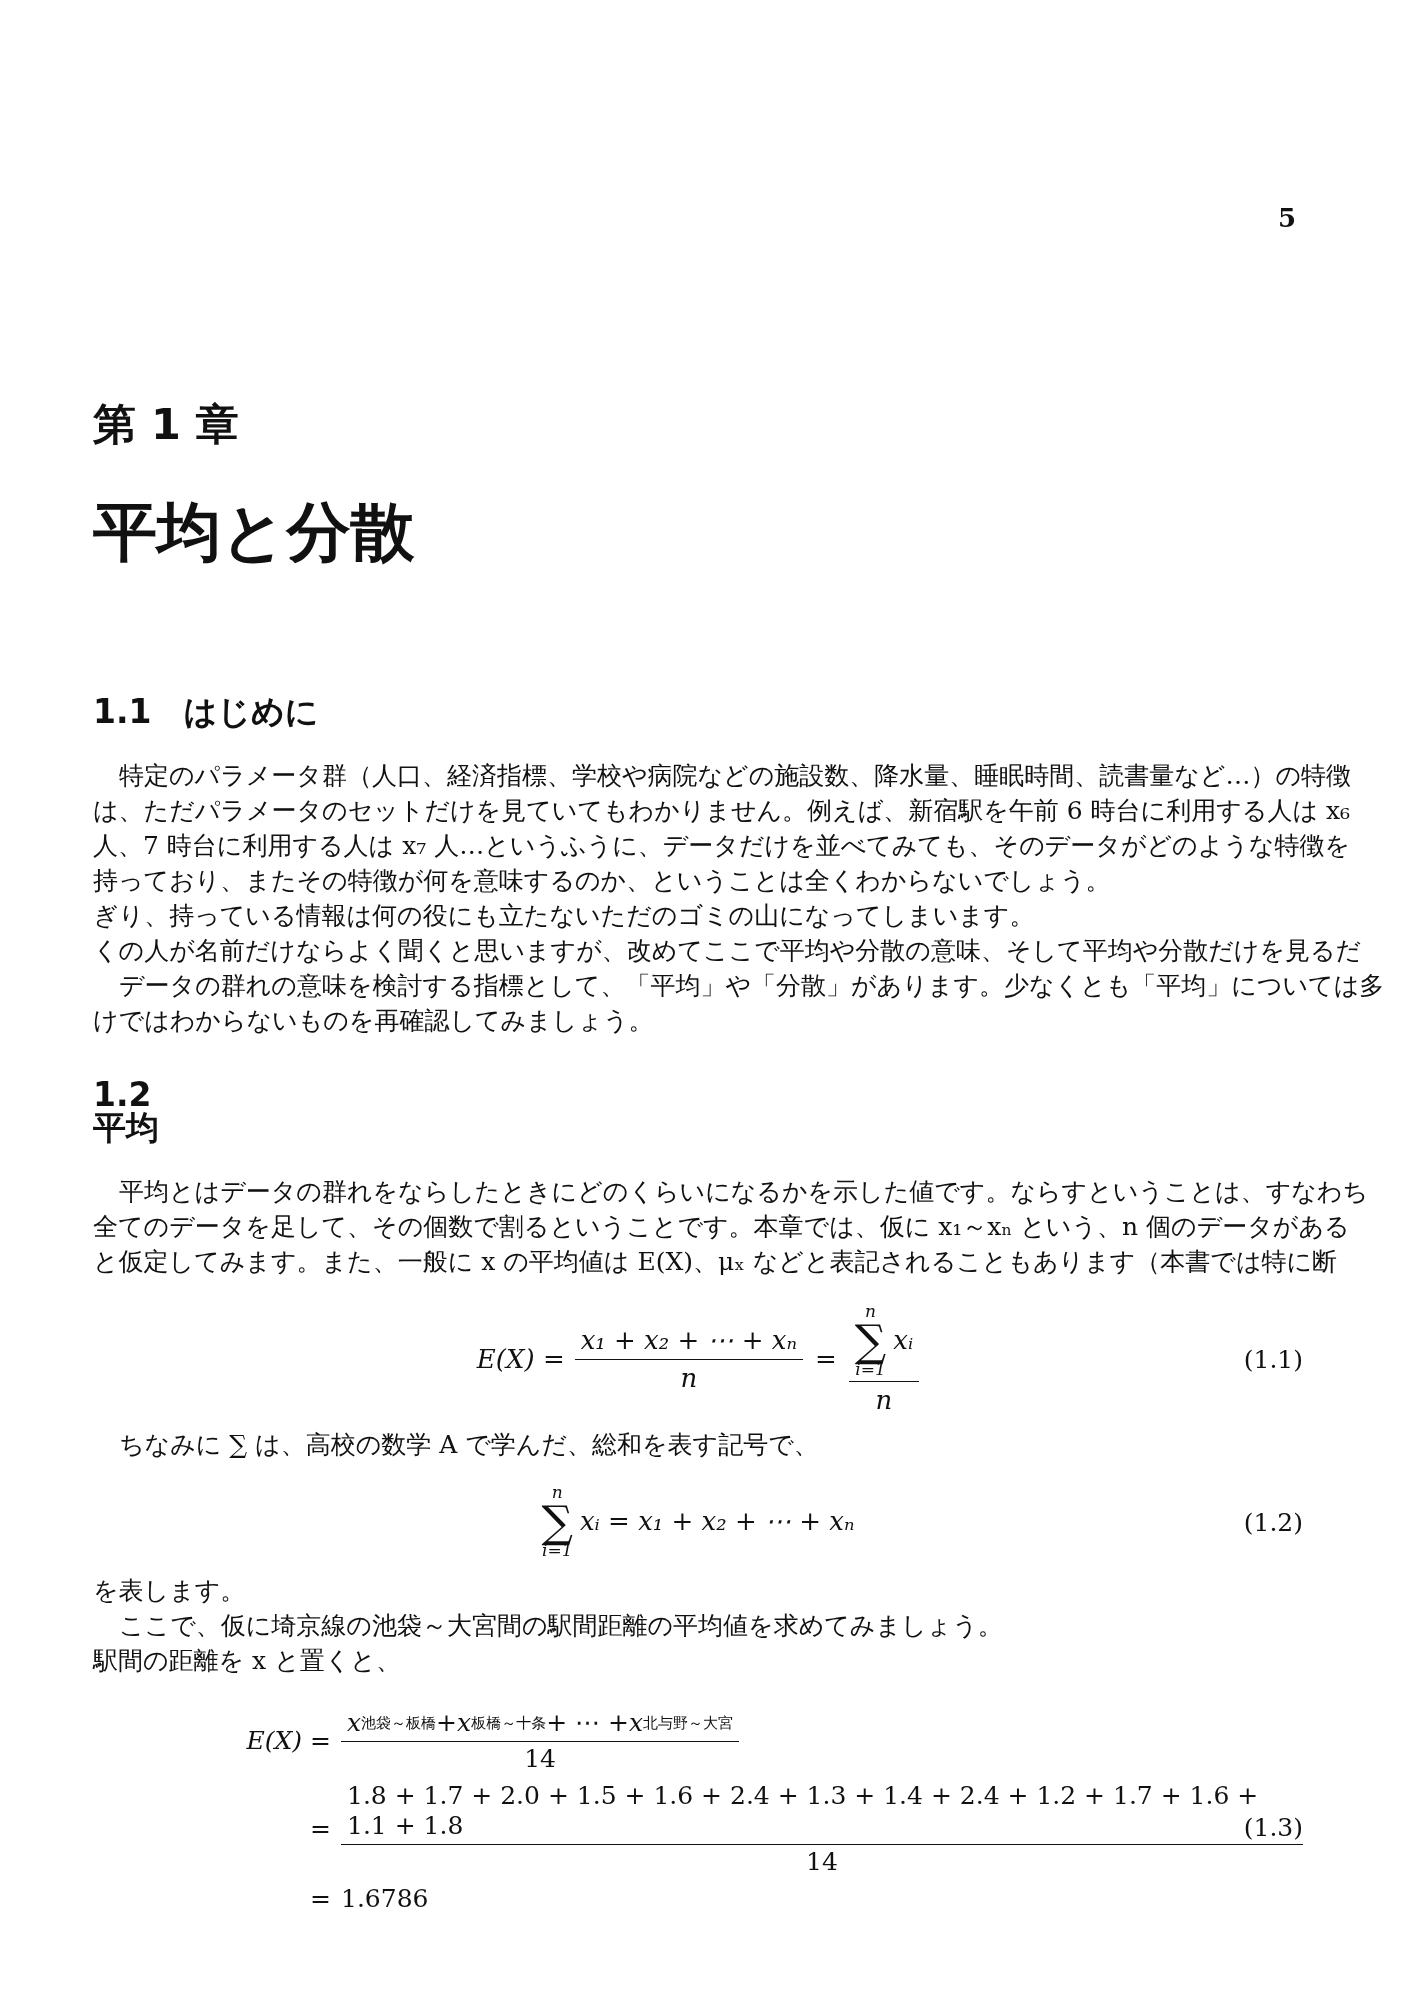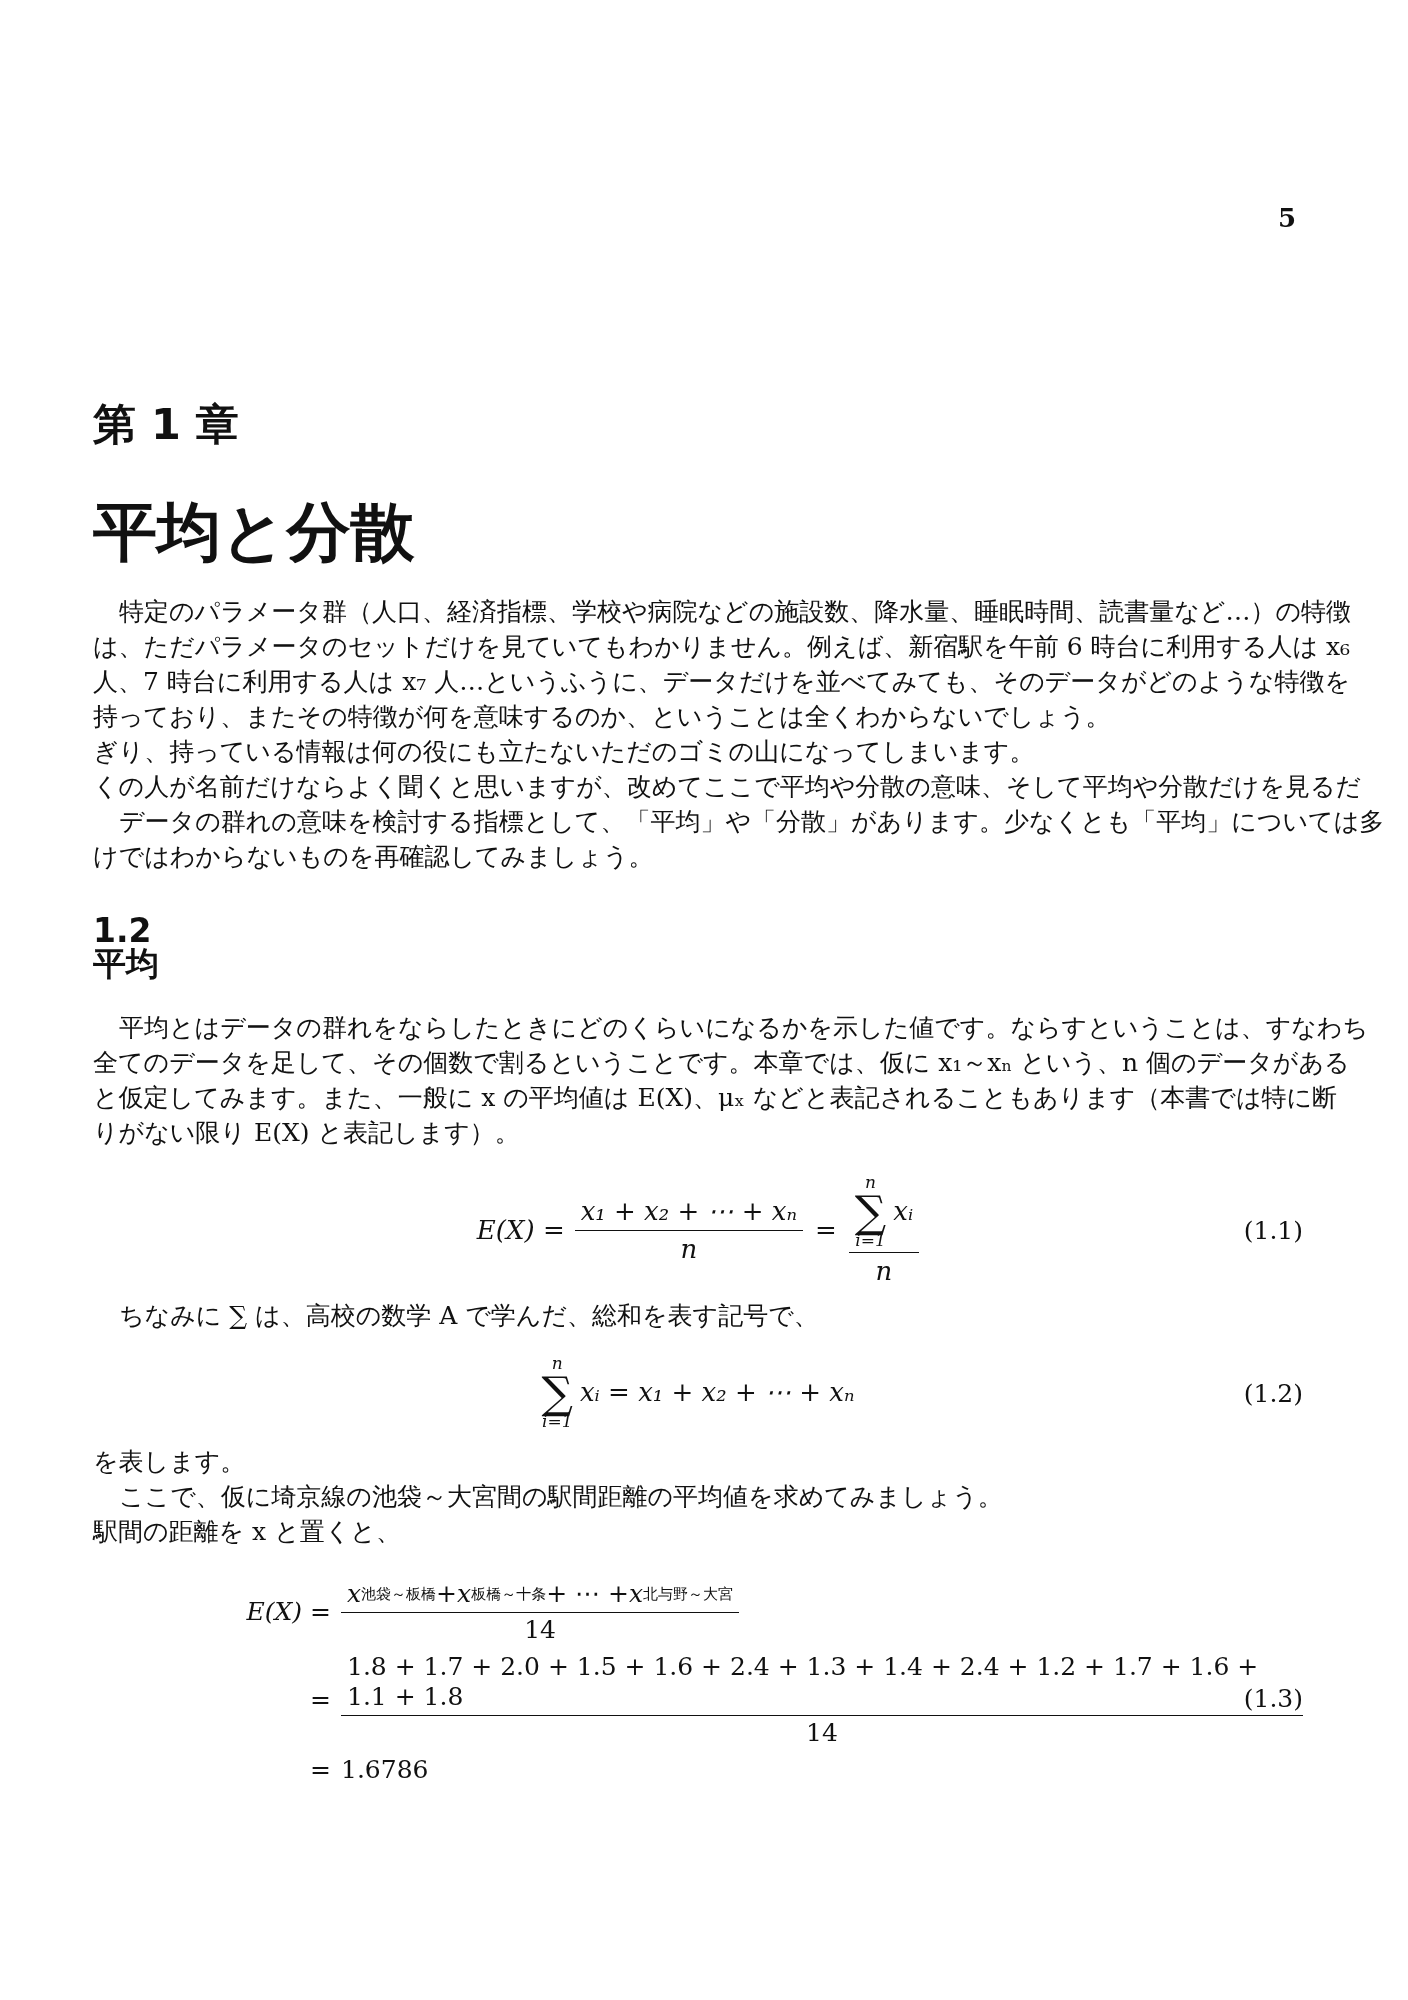--- a/index.html
+++ b/index.html
@@ -82,20 +82,24 @@
 <body>
 
 <div class="page">
   <div class="page-number">5</div>
 
   <div class="content">
 
     <div class="chapter-label">第 1 章</div>
     <h1 class="chapter-title">平均と分散</h1>
 
+    <h2 class="section-heading sec-1-1">
+      <span class="sec-num">1.1</span>
+      <span class="sec-title">はじめに</span>
+    </h2>
 
     <div class="para first">
       <div class="line indent">特定のパラメータ群（人口、経済指標、学校や病院などの施設数、降水量、睡眠時間、読書量など…）の特徴</div>
       <div class="line">は、ただパラメータのセットだけを見ていてもわかりません。例えば、新宿駅を午前 6 時台に利用する人は x₆</div>
       <div class="line">人、7 時台に利用する人は x₇ 人…というふうに、データだけを並べてみても、そのデータがどのような特徴を</div>
       <div class="line last">持っており、またその特徴が何を意味するのか、ということは全くわからないでしょう。</div>
     </div>
     <div class="para">
       <div class="line last">ぎり、持っている情報は何の役にも立たないただのゴミの山になってしまいます。</div>
     </div>
@@ -107,21 +111,20 @@
 
     <h2 class="section-heading sec-1-2">
       <span class="sec-num">1.2</span>
       <span class="sec-title">平均</span>
     </h2>
 
     <div class="para first">
       <div class="line indent">平均とはデータの群れをならしたときにどのくらいになるかを示した値です。ならすということは、すなわち</div>
       <div class="line">全てのデータを足して、その個数で割るということです。本章では、仮に x₁～xₙ という、n 個のデータがある</div>
       <div class="line">と仮定してみます。また、一般に x の平均値は E(X)、μₓ などと表記されることもあります（本書では特に断</div>
-      <div class="line last">りがない限り E(X) と表記します）。</div>
     </div>
 
     <div class="eq-row eq1">
       <div class="eq-body">
         <span class="mi lhs-gap">E(X) =</span>
         <span class="frac">
           <span class="fnum mi">x₁ + x₂ + ⋯ + xₙ</span>
           <span class="fbar"></span>
           <span class="fden">n</span>
         </span>

